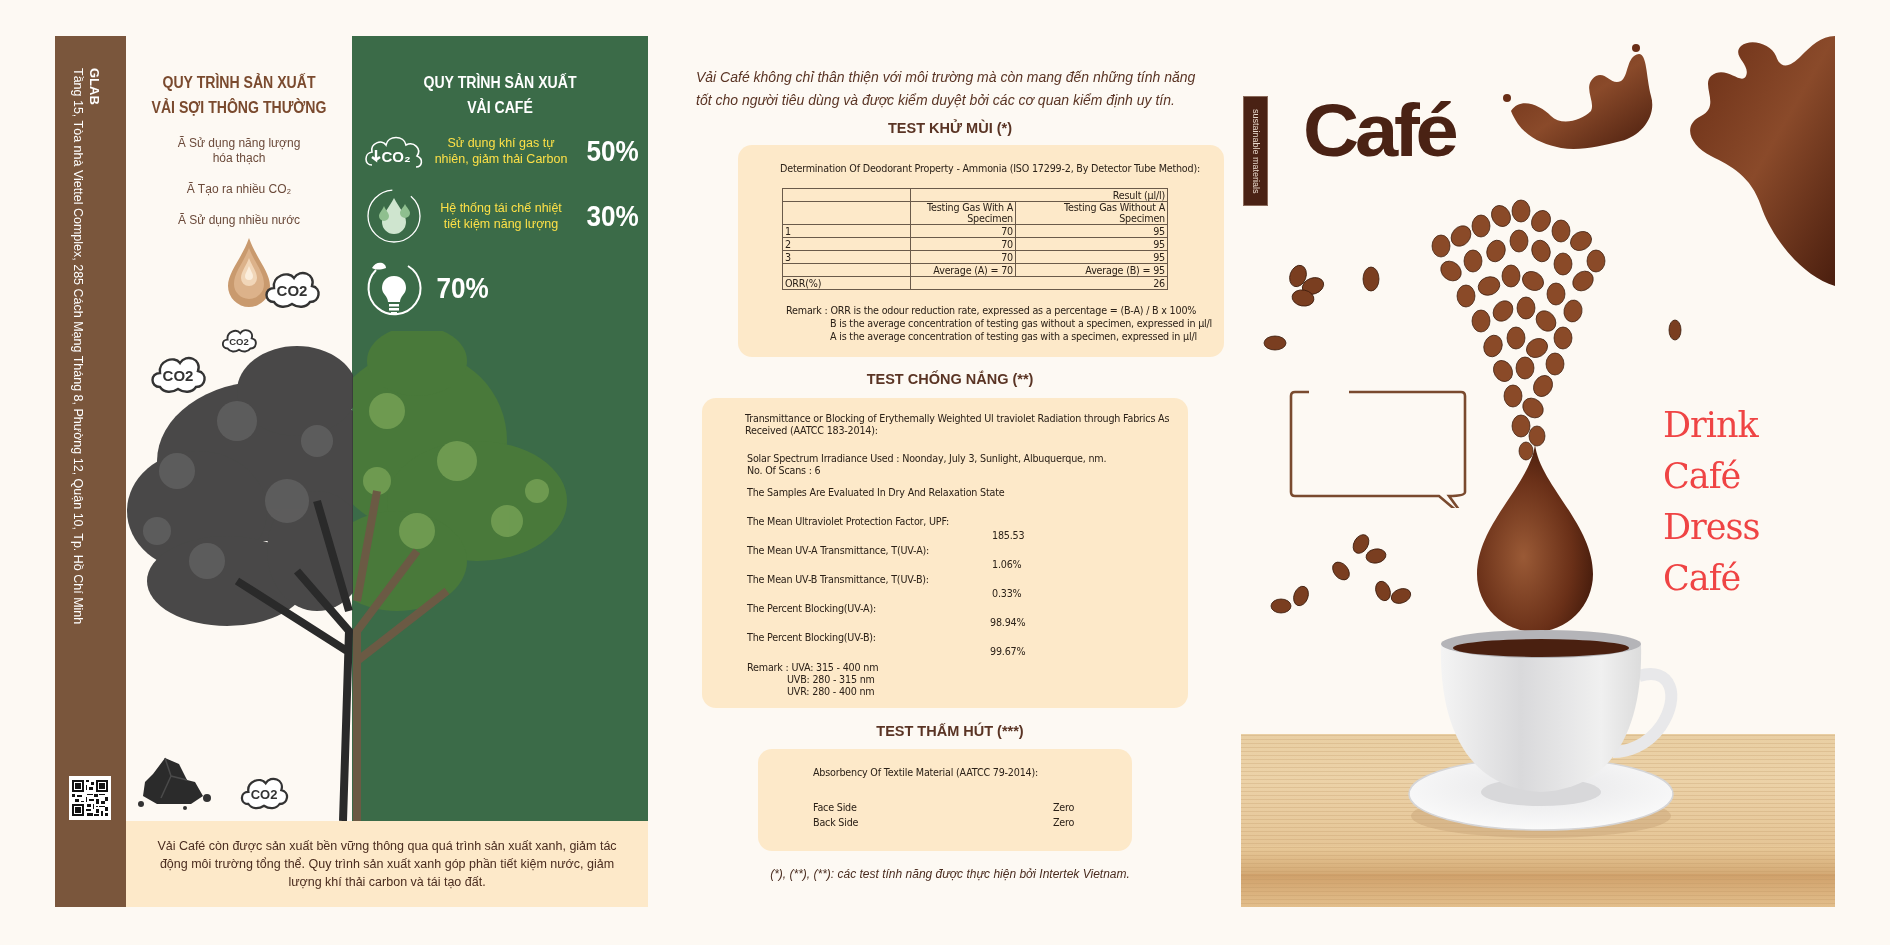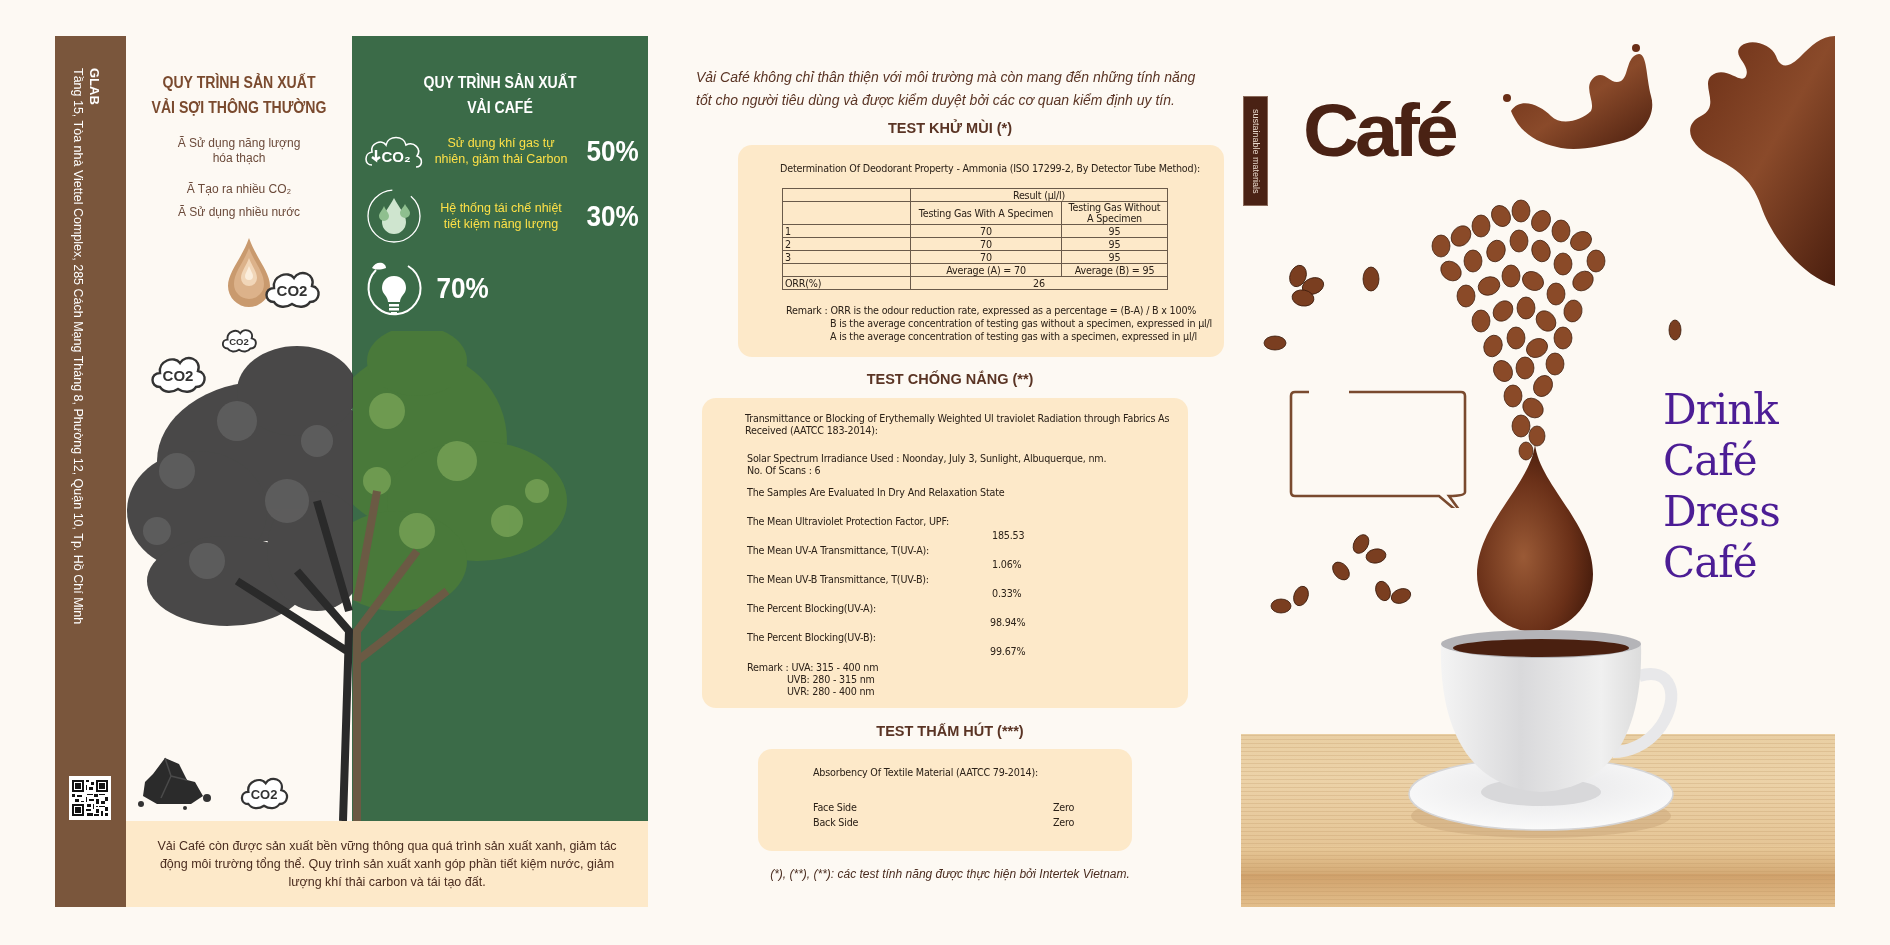--- a/index.html
+++ b/index.html
@@ -15,21 +15,21 @@
   .qr svg { width: 100%; height: 100%; }
 
   .col-left { position: absolute; left: 71px; top: 0; width: 226px; height: 785px; background: #fdf9f3; }
   .col-right { position: absolute; left: 297px; top: 0; width: 296px; height: 785px; background: #3b6b48; }
   .bottom-band { position: absolute; left: 71px; top: 785px; width: 522px; height: 86px; background: #fde9c9; display: flex; align-items: center; justify-content: center; padding: 0 30px; }
   .bottom-band p { font-size: 12.5px; line-height: 18px; text-align: center; color: #4a2c1f; }
 
   .h-left { position: absolute; left: 0; top: 34px; width: 226px; text-align: center; color: #7a4a2e; font-family: "Liberation Sans", sans-serif; font-weight: bold; font-size: 16px; line-height: 25px; transform: scaleX(0.88); }
   .left-bullets { position: absolute; left: 0; top: 100px; width: 226px; text-align: center; font-size: 12px; color: #6b4a3a; line-height: 15px; }
   .left-bullets .b { margin-bottom: 16px; }
-  .left-bullets .b.tight { margin-bottom: 8px; }
+  .left-bullets .b.tight { margin-bottom: 16px; }
 
   .h-right { position: absolute; left: 0; top: 34px; width: 296px; text-align: center; color: #fff; font-weight: bold; font-size: 16px; line-height: 25px; transform: scaleX(0.88); }
   .feat { position: absolute; left: 10px; width: 280px; height: 64px; display: flex; align-items: center; }
   .feat .ic { width: 64px; height: 64px; flex: none; }
   .feat .txt { flex: 1; text-align: center; color: #fde047; font-size: 12.5px; line-height: 16px; }
   .feat .pct { width: 66px; color: #fff; font-weight: bold; font-size: 29px; text-align: right; transform: scaleX(0.9); }
 
   .tree { position: absolute; left: 62px; top: 295px; width: 480px; height: 490px; }
   .co2 { position: absolute; }
   .drop { position: absolute; left: 100px; top: 200px; width: 46px; height: 72px; }
@@ -38,38 +38,38 @@
   
   .p2 { position: absolute; left: 690px; top: 36px; width: 520px; height: 871px; }
   .intro { position: absolute; left: 6px; top: 30px; width: 510px; font-size: 14px; line-height: 23px; color: #5a3424; font-style: italic; }
   .sec-title { position: absolute; left: 0; width: 520px; text-align: center; font-weight: bold; font-size: 14.5px; color: #5a3424; }
   .card { position: absolute; background: #fde9c9; border-radius: 14px; font-family: "DejaVu Sans", sans-serif; font-size: 9.6px; color: #2b2118; letter-spacing: -0.2px; }
   .card1 { left: 12px; top: 109px; width: 486px; height: 212px; margin-left: 36px; }
   .card2 { left: 12px; top: 362px; width: 486px; height: 310px; }
   .card3 { left: 68px; top: 713px; width: 374px; height: 102px; }
   .card .line { position: absolute; white-space: nowrap; }
   table.orr { position: absolute; left: 44px; top: 43px; width: 386px; border-collapse: collapse; font-size: 9.6px; }
-  table.orr td { border: 1px solid #6a5a4a; height: 13px; line-height: 11px; text-align: center; padding: 0 2px; }
+  table.orr td { border: 1px solid #6a5a4a; height: 13px; line-height: 11px; text-align: right; padding: 0 2px; }
   table.orr td.lft { text-align: left; }
   .footnote { position: absolute; left: 0; top: 831px; width: 520px; text-align: center; font-style: italic; font-size: 12px; color: #4a2c1f; }
 
   
   .p3 { position: absolute; left: 1241px; top: 36px; width: 594px; height: 871px; background: #fdf9f3; overflow: hidden; }
   .tag { position: absolute; left: 2px; top: 60px; width: 25px; height: 110px; background: #4a2214; border: 1px solid #8a6a5a; color: #e9d9cc; font-size: 9px; writing-mode: vertical-rl; display: flex; align-items: center; justify-content: center; }
   .logo { position: absolute; left: 62px; top: 52px; font-family: "Liberation Sans", sans-serif; font-weight: bold; font-size: 74px; color: #4a2214; letter-spacing: -4px; transform: scaleX(1.05); transform-origin: left; }
   .splash { position: absolute; left: 260px; top: 0; width: 334px; height: 250px; }
   .beans { position: absolute; left: 0; top: 0; width: 594px; height: 871px; }
   .bubble { position: absolute; left: 48px; top: 352px; width: 180px; height: 120px; }
   .bubble-text { position: absolute; left: 58px; top: 372px; width: 160px; text-align: center; font-size: 12.5px; line-height: 18px; color: #3a2418; }
   .drip { position: absolute; left: 232px; top: 408px; width: 124px; height: 190px; }
   .drip-text { position: absolute; left: 236px; top: 490px; width: 116px; text-align: center; color: #fff; font-weight: bold; }
   .drip-text .chi { font-size: 12px; display: block; }
   .drip-text .big { font-size: 28px; display: block; line-height: 30px; }
   .drip-text .small { font-size: 11px; line-height: 14px; display: block; }
-  .tagline { position: absolute; left: 422px; top: 348px; font-family: "DejaVu Serif", serif; font-size: 42px; line-height: 51px; color: #4c1d95; letter-spacing: -1px; }
+  .tagline { position: absolute; left: 422px; top: 364px; font-family: "DejaVu Serif", serif; font-size: 35px; line-height: 51px; color: #ef4444; letter-spacing: -1px; }
   .table-top { position: absolute; left: 0; top: 698px; width: 594px; height: 112px; background: linear-gradient(#e9cfa3, #ecd2a8 40%, #e5c596); }
   .table-edge { position: absolute; left: 0; top: 810px; width: 594px; height: 28px; background: linear-gradient(#e8c999, #d4aa75); }
   .table-leg { position: absolute; left: 0; top: 838px; width: 594px; height: 33px; background: linear-gradient(#cfa06a, #e3bf8c); }
   .wood-lines { position: absolute; left: 0; top: 698px; width: 594px; height: 173px; opacity: .25; background: repeating-linear-gradient(0deg, transparent 0 3px, #b9905e 3px 4px); }
   .cup { position: absolute; left: 140px; top: 580px; width: 320px; height: 230px; }
 </style>
 </head>
 <body>
 
 <section class="p1">
@@ -250,21 +250,21 @@
   <div class="card card1">
     <div class="line" style="left:42px;top:18px">Determination Of Deodorant Property - Ammonia (ISO 17299-2, By Detector Tube Method):</div>
     <table class="orr">
       <tbody>
           <tr>
         <td style="width:128px"></td>
         <td colspan="2">Result (μl/l)</td>
       </tr>
       <tr>
         <td></td>
-        <td style="width:151px">Testing Gas With A Specimen</td>
+        <td style="width:105px">Testing Gas With A Specimen</td>
         <td>Testing Gas Without A Specimen</td>
       </tr>
       <tr>
         <td class="lft">1</td>
         <td>70</td>
         <td>95</td>
       </tr>
       <tr>
         <td class="lft">2</td>
         <td>70</td>

